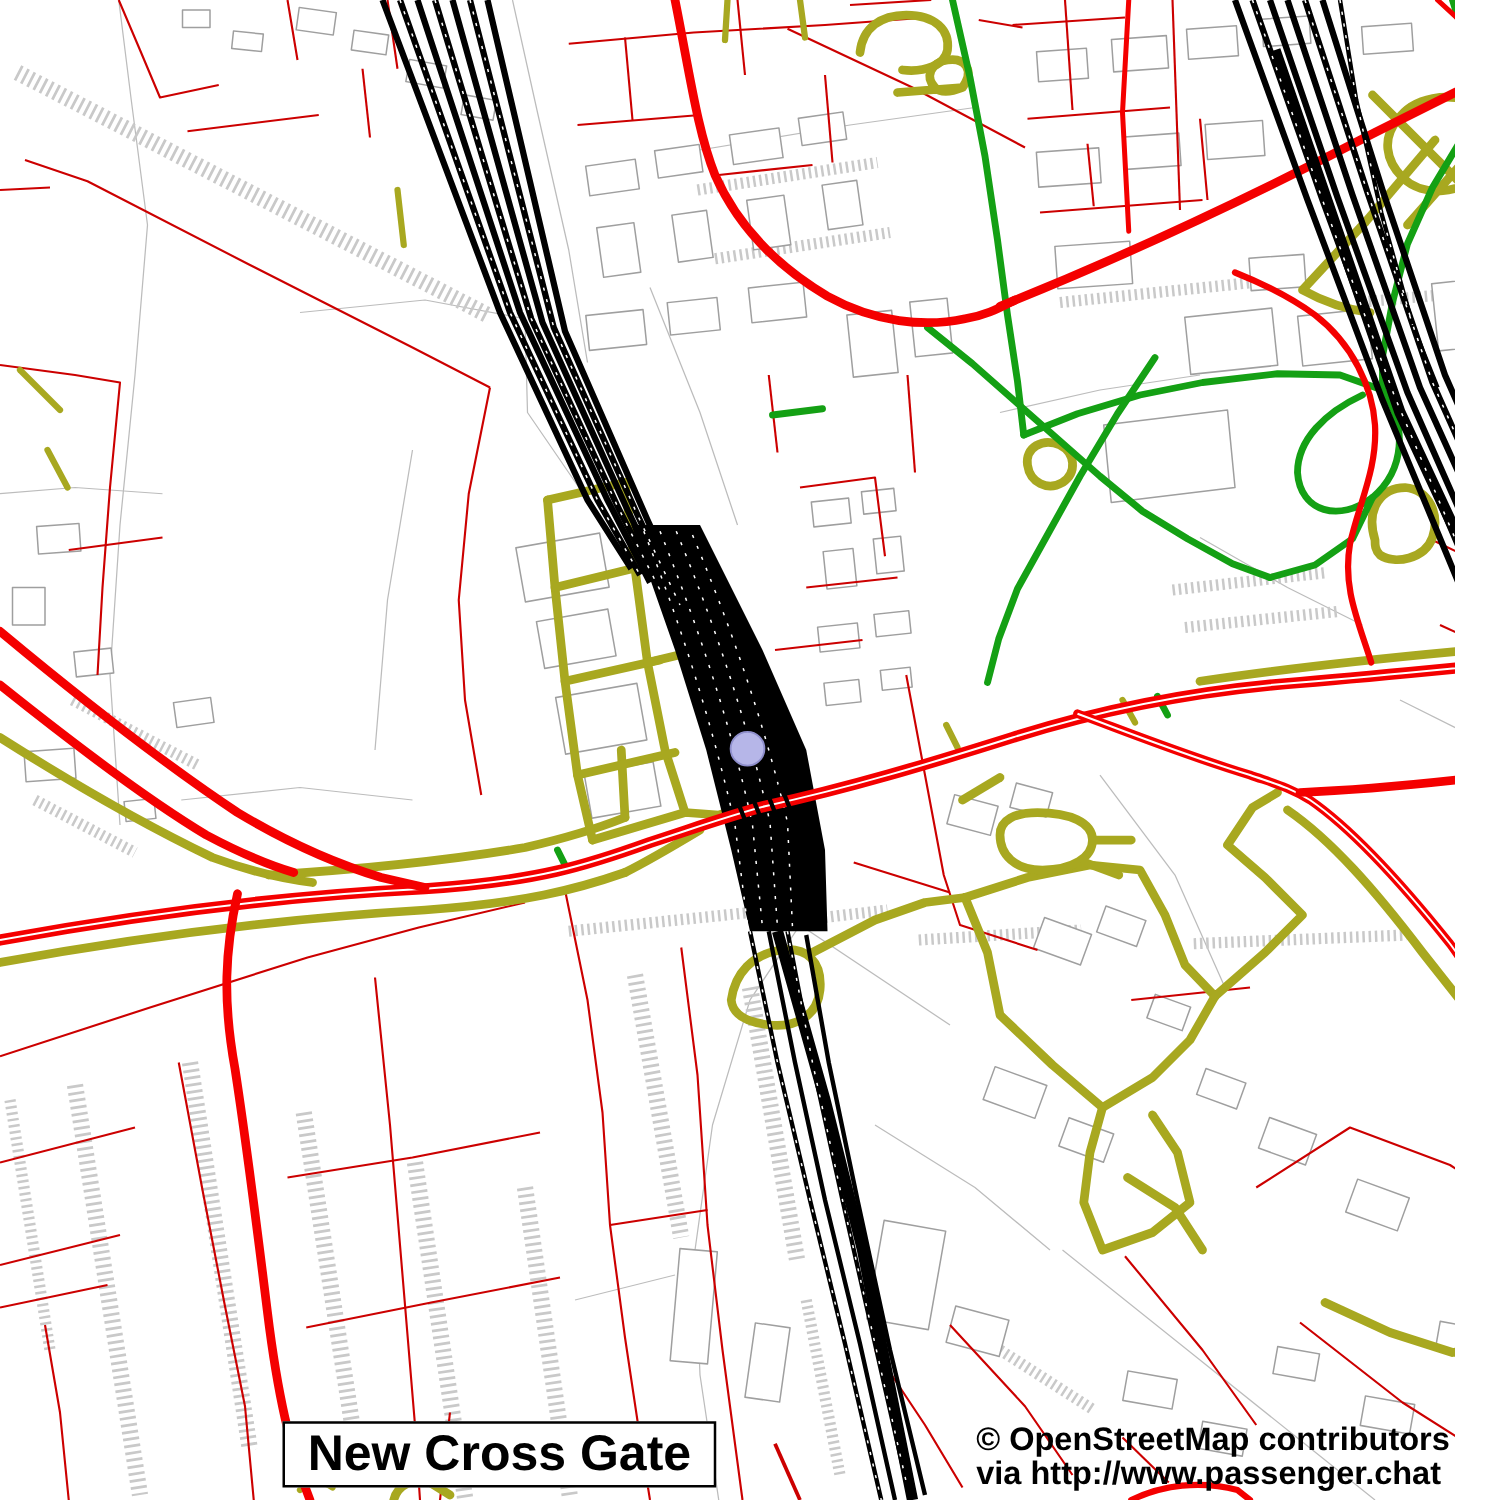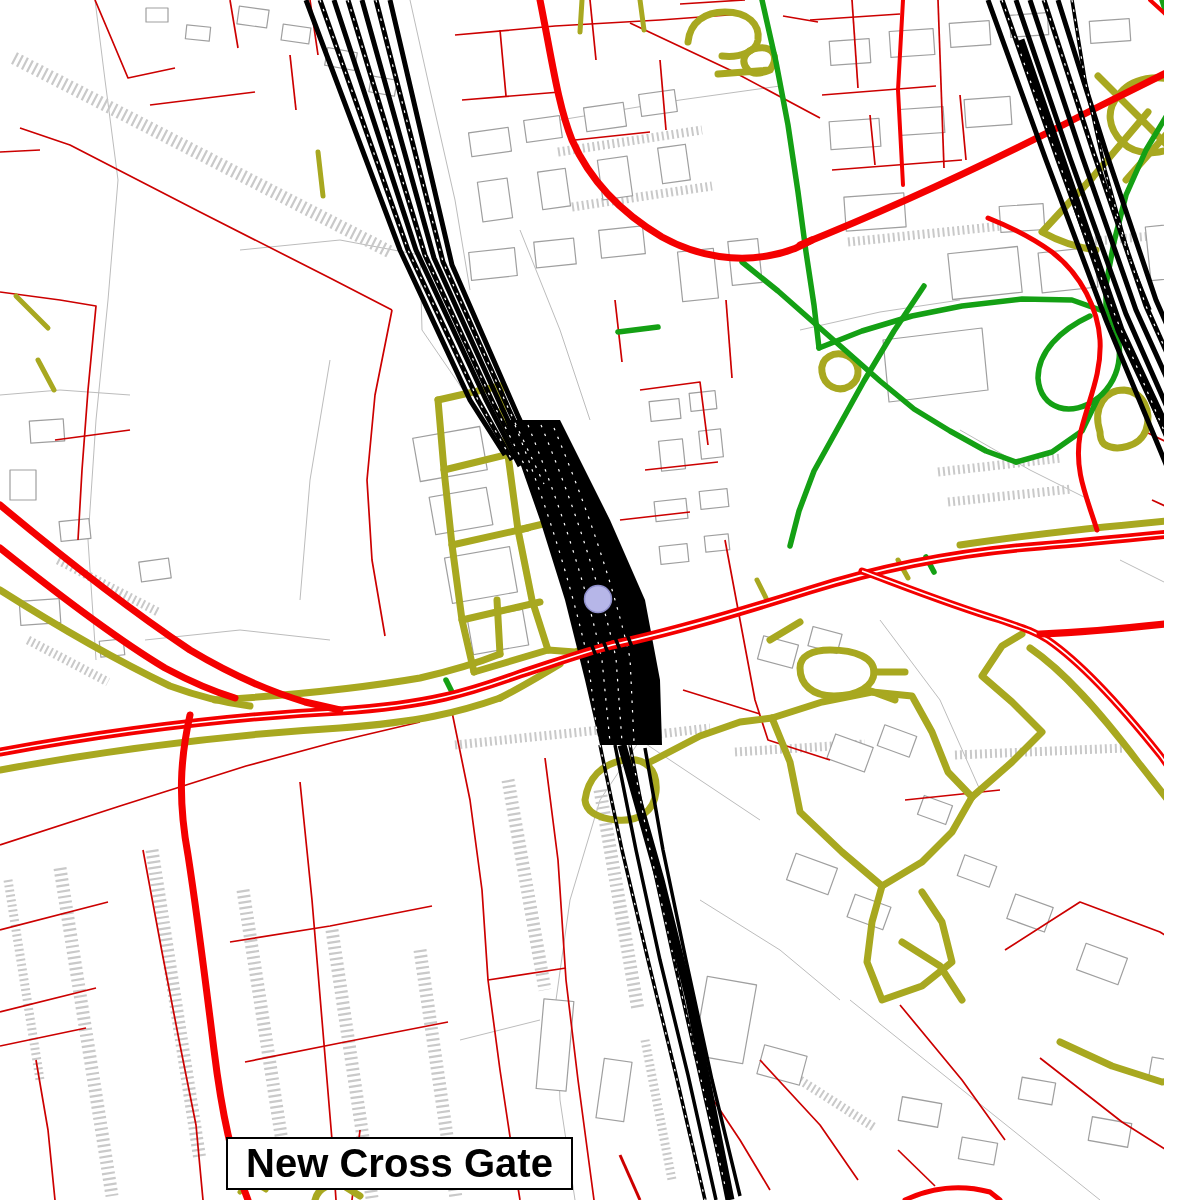--- a/index.html
+++ b/index.html
@@ -347,13 +347,17 @@
     <path class="rl2" d="M624,627 L632,647"></path>
   </g>
 
   <circle cx="598" cy="599" r="13.5" fill="#b6b6e8" stroke="#8f8fcc" stroke-width="1.5" id="station-dot"></circle>
 </svg>
 
 <div id="place-label">
   <span>New Cross Gate</span>
 </div>
 
+<div id="attribution">
+  <div>© OpenStreetMap contributors</div>
+  <div>via http://www.passenger.chat</div>
 </div>
+</div>
 
 </body></html>

